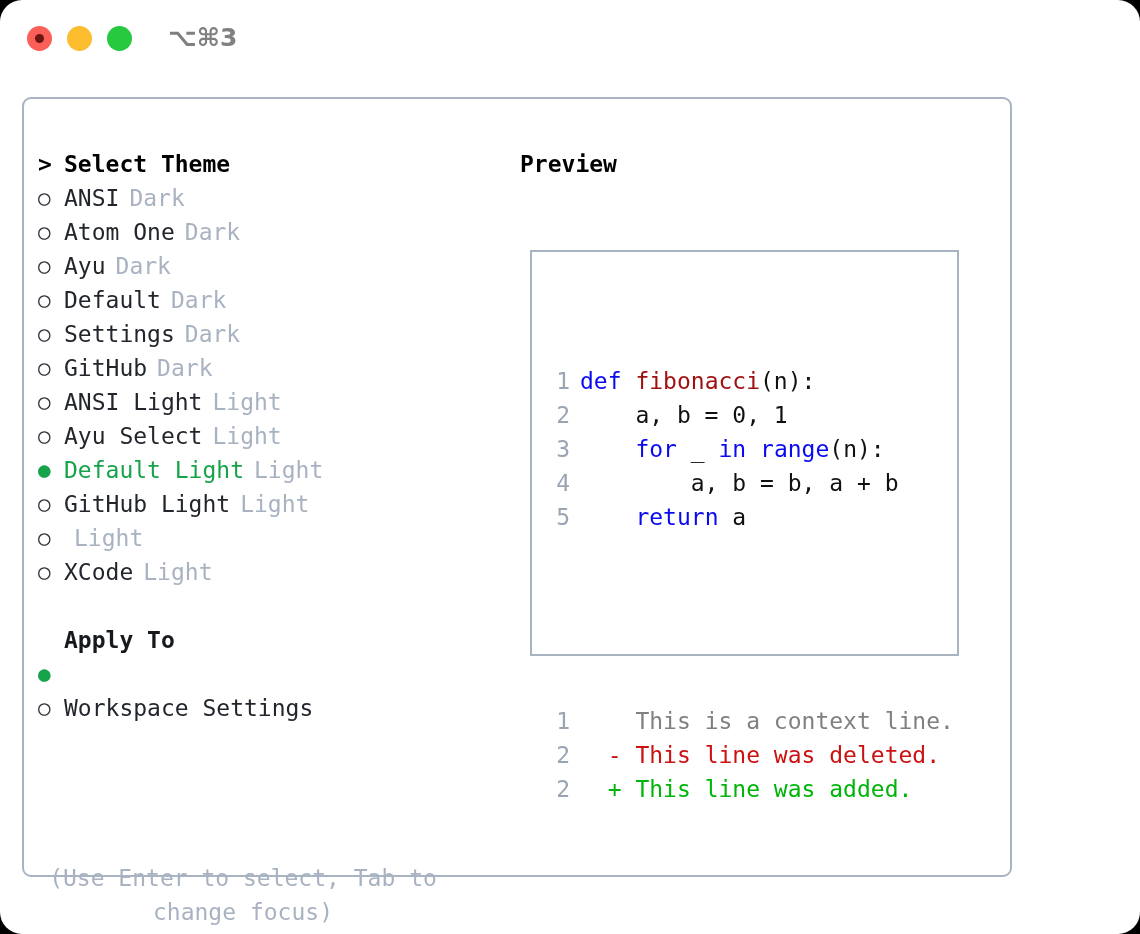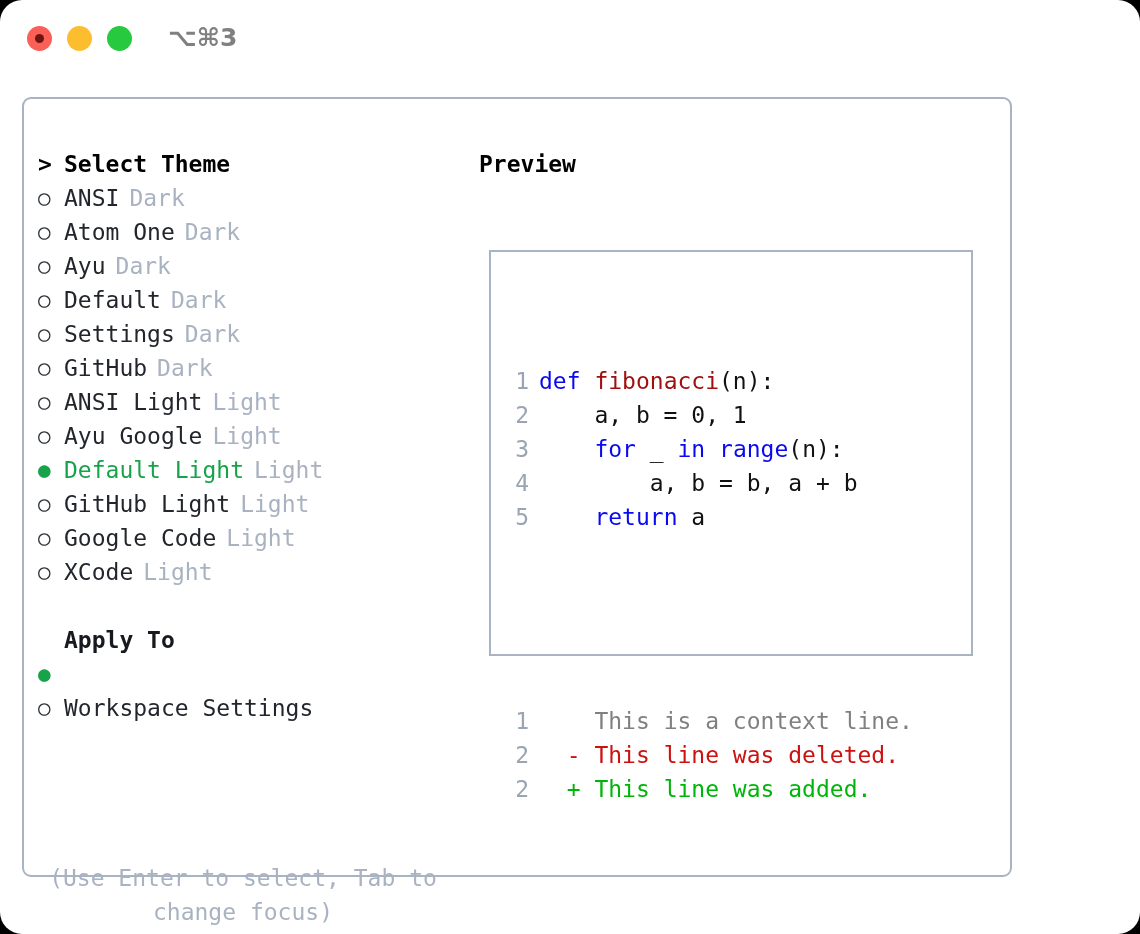--- a/index.html
+++ b/index.html
@@ -122,35 +122,35 @@
     width: 410px;
     font-size: 23px;
     line-height: 34px;
     color: #a8b2c1;
     text-align: center;
   }
 
   
   #right-col {
     position: absolute;
-    left: 455px;
+    left: 496px;
     top: 48px;
     width: 500px;
   }
   #preview-title {
     font-size: 23px;
     font-weight: bold;
     color: #000000;
     line-height: 34px;
   }
   #preview-box {
     position: absolute;
     left: 10px;
     top: 103px;
-    width: 484px;
+    width: 429px;
     height: 406px;
     border: 2px solid #a9b4c2;
     box-sizing: border-box;
     background: #ffffff;
   }
   .code-area {
     position: absolute;
     left: 14px;
     top: 44px;
     font-size: 23px;
@@ -194,24 +194,24 @@
         <span class="bullet">&gt;</span><span>Select Theme</span>
       </div>
       <div id="theme-list">
           <div class="row"><span class="bullet">○</span><span class="label">ANSI</span><span class="variant">Dark</span></div>
           <div class="row"><span class="bullet">○</span><span class="label">Atom One</span><span class="variant">Dark</span></div>
           <div class="row"><span class="bullet">○</span><span class="label">Ayu</span><span class="variant">Dark</span></div>
           <div class="row"><span class="bullet">○</span><span class="label">Default</span><span class="variant">Dark</span></div>
           <div class="row"><span class="bullet">○</span><span class="label">Settings</span><span class="variant">Dark</span></div>
           <div class="row"><span class="bullet">○</span><span class="label">GitHub</span><span class="variant">Dark</span></div>
           <div class="row"><span class="bullet">○</span><span class="label">ANSI Light</span><span class="variant">Light</span></div>
-          <div class="row"><span class="bullet">○</span><span class="label">Ayu Google</span><span class="variant">Light</span></div>
+          <div class="row"><span class="bullet">○</span><span class="label">Ayu Select</span><span class="variant">Light</span></div>
           <div class="row"><span class="bullet filled">●</span><span class="label sel">Default Light</span><span class="variant">Light</span></div>
           <div class="row"><span class="bullet">○</span><span class="label">GitHub Light</span><span class="variant">Light</span></div>
-          <div class="row"><span class="bullet">○</span><span class="label">Google Code</span><span class="variant">Light</span></div>
+          <div class="row"><span class="bullet">○</span><span class="variant">Light</span></div>
           <div class="row"><span class="bullet">○</span><span class="label">XCode</span><span class="variant">Light</span></div>
         </div>
 
       <div class="row spacer"></div>
 
       <div class="row section-title">
         <span class="bullet"></span><span>Apply To</span>
       </div>
       <div id="apply-to-list">
           <div class="row"><span class="bullet filled">●</span></div>

